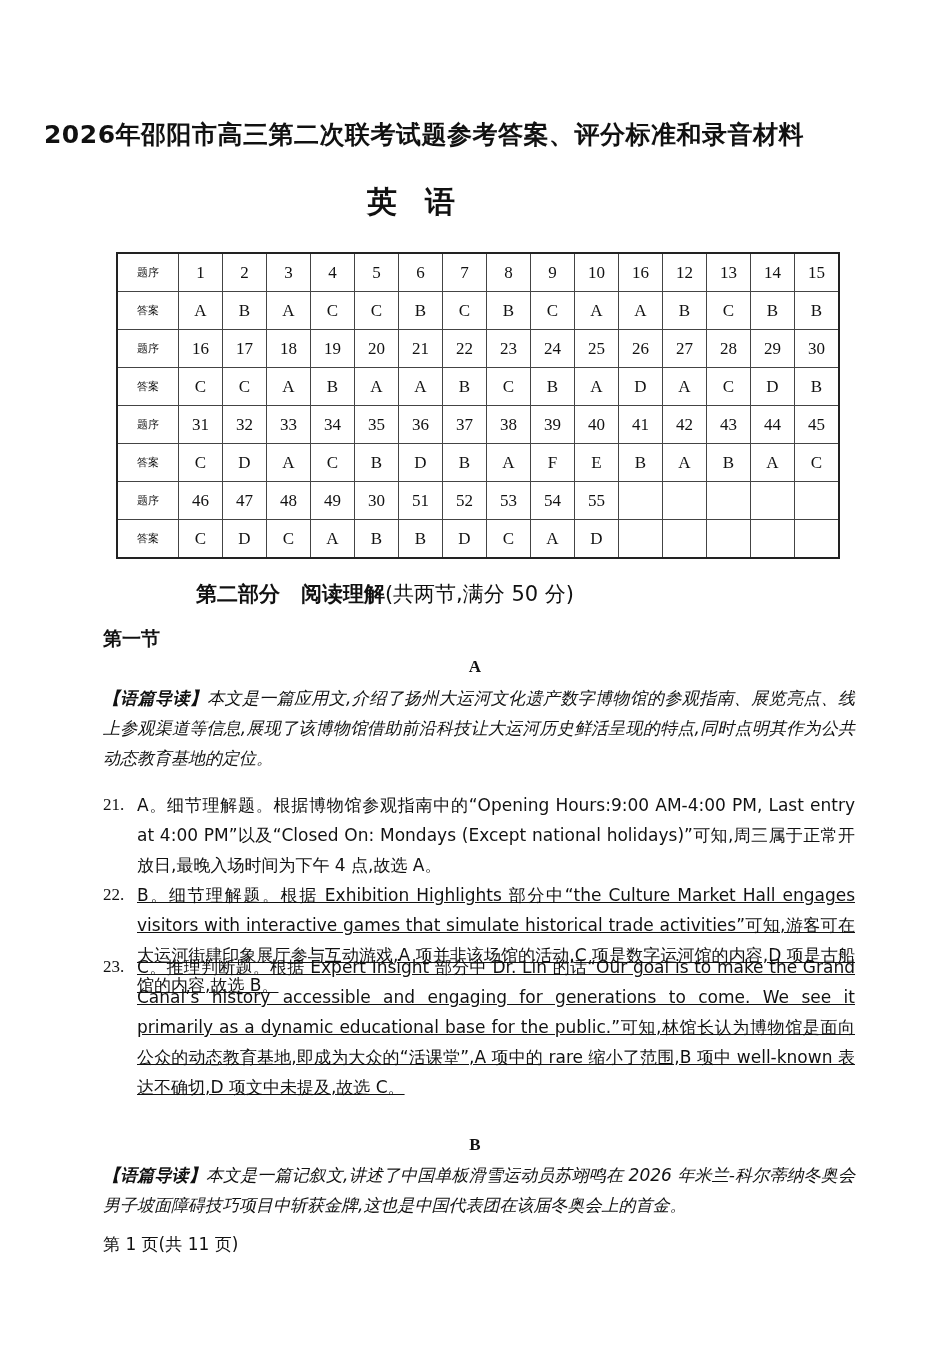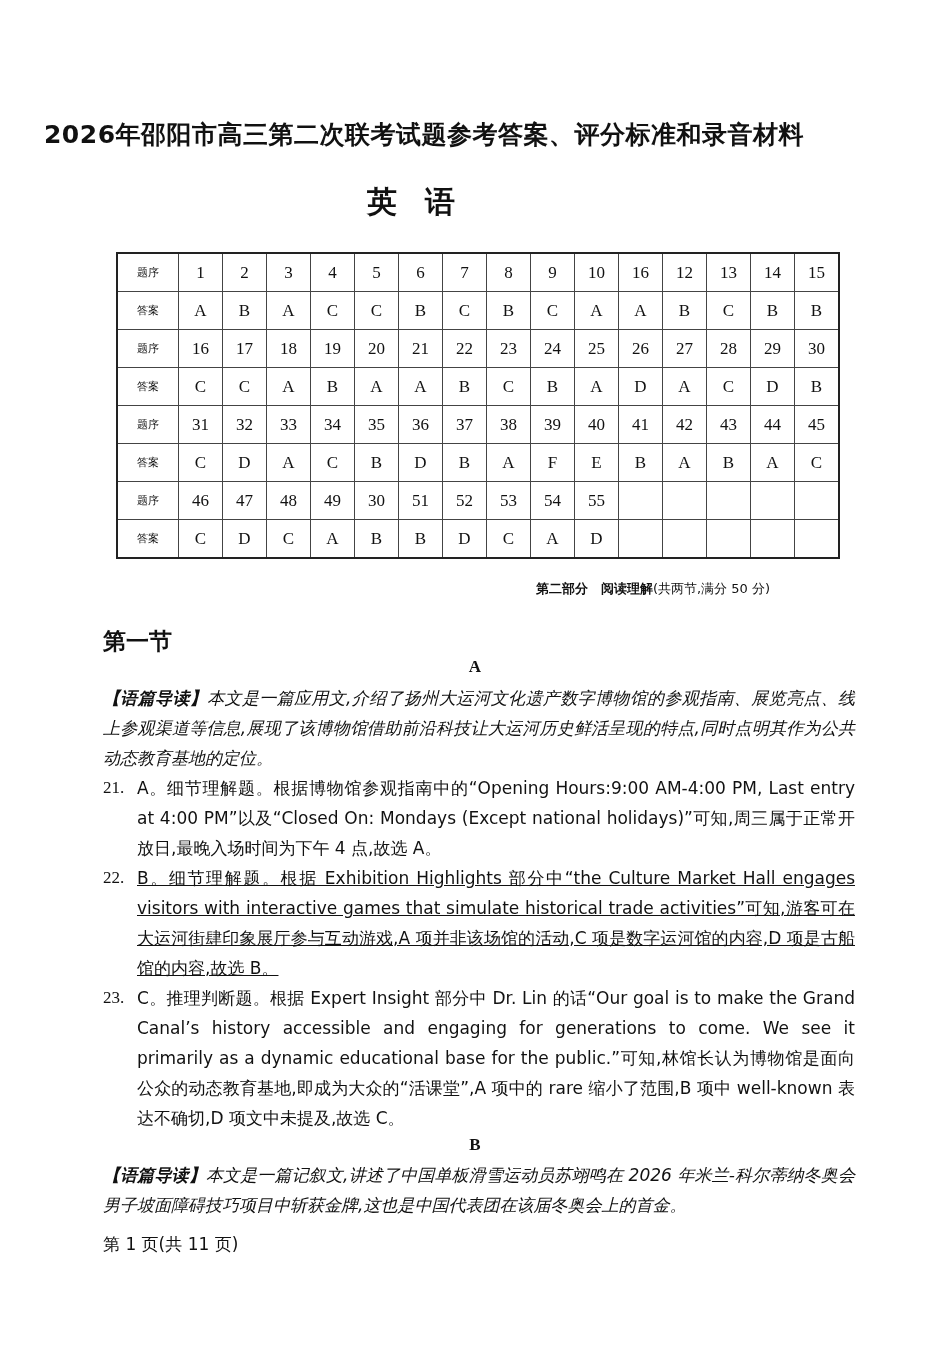--- a/index.html
+++ b/index.html
@@ -26,43 +26,44 @@
     table.answers td {
       border: 1px solid #444; height: 37px; width: 43px;
       text-align: center; vertical-align: middle;
       font-size: 17px; font-family: "Liberation Serif", serif; padding: 0;
     }
     table.answers td.rowhead {
       width: 60px; font-size: 11px;
       font-family: "DejaVu Sans", "Liberation Sans", sans-serif;
     }
     .part-heading {
-      position: absolute; left: 0; top: 580px; width: 770px; text-align: right;
-      font-size: 13px; font-family: "DejaVu Sans", "Liberation Sans", sans-serif;
+      position: absolute; left: 0; top: 580px; width: 770px; text-align: center;
+      font-size: 21px; font-family: "DejaVu Sans", "Liberation Sans", sans-serif;
     }
     .part-heading b { font-weight: bold; }
     .section-heading {
-      position: absolute; left: 103px; top: 626px; font-size: 23px; font-weight: bold;
+      position: absolute; left: 103px; top: 626px; font-size: 19px; font-weight: bold;
       font-family: Liberation Serif, serif;
     }
     .passage-letter {
       position: absolute; left: 0; width: 950px; text-align: center;
       font-size: 17px; font-weight: bold; font-family: "Liberation Serif", serif;
     }
     .para {
       position: absolute; left: 103px; width: 752px;
       font-size: 17px; line-height: 30px; text-align: justify;
       font-family: "DejaVu Sans", "Liberation Sans", sans-serif;
       font-style: italic;
     }
     .para .tag { font-weight: bold; }
     .item {
       position: absolute; left: 103px; width: 752px;
       font-size: 17px; line-height: 30px; text-align: justify;
       font-family: "DejaVu Sans", "Liberation Sans", sans-serif;
+      margin-top: 17px;
     }
     .item .num {
       position: absolute; left: 0; top: 0; width: 34px;
       font-family: "Liberation Serif", serif;
     }
     .item .body { margin-left: 34px; display: block; }
     .footer {
       position: absolute; left: 103px; top: 1233px; width: 752px;
       font-size: 17px; font-family: "DejaVu Sans", "Liberation Sans", sans-serif;
       display: flex; justify-content: space-between;
@@ -238,21 +239,21 @@
 <div class="item" style="top:773px;">
   <span class="num">21.</span>
   <span class="body">A。细节理解题。根据博物馆参观指南中的“Opening Hours:9:00 AM-4:00 PM, Last entry at 4:00 PM”以及“Closed On: Mondays (Except national holidays)”可知,周三属于正常开放日,最晚入场时间为下午 4 点,故选 A。</span>
 </div>
 
 <div class="item" style="top:863px;text-decoration:underline;">
   <span class="num">22.</span>
   <span class="body">B。细节理解题。根据 Exhibition Highlights 部分中“the Culture Market Hall engages visitors with interactive games that simulate historical trade activities”可知,游客可在大运河街肆印象展厅参与互动游戏,A 项并非该场馆的活动,C 项是数字运河馆的内容,D 项是古船馆的内容,故选 B。</span>
 </div>
 
-<div class="item" style="top:983px;">
+<div class="item" style="top:935px;text-decoration:underline;">
   <span class="num">23.</span>
   <span class="body">C。推理判断题。根据 Expert Insight 部分中 Dr. Lin 的话“Our goal is to make the Grand Canal’s history accessible and engaging for generations to come. We see it primarily as a dynamic educational base for the public.”可知,林馆长认为博物馆是面向公众的动态教育基地,即成为大众的“活课堂”,A 项中的 rare 缩小了范围,B 项中 well-known 表达不确切,D 项文中未提及,故选 C。</span>
 </div>
 
 <div class="passage-letter" style="top:1135px;">B</div>
 
 <div class="para" style="top:1160px;">
   <span class="tag">【语篇导读】</span><span>本文是一篇记叙文,讲述了中国单板滑雪运动员苏翊鸣在 2026 年米兰-科尔蒂纳冬奥会男子坡面障碍技巧项目中斩获金牌,这也是中国代表团在该届冬奥会上的首金。</span>
 </div>
 

